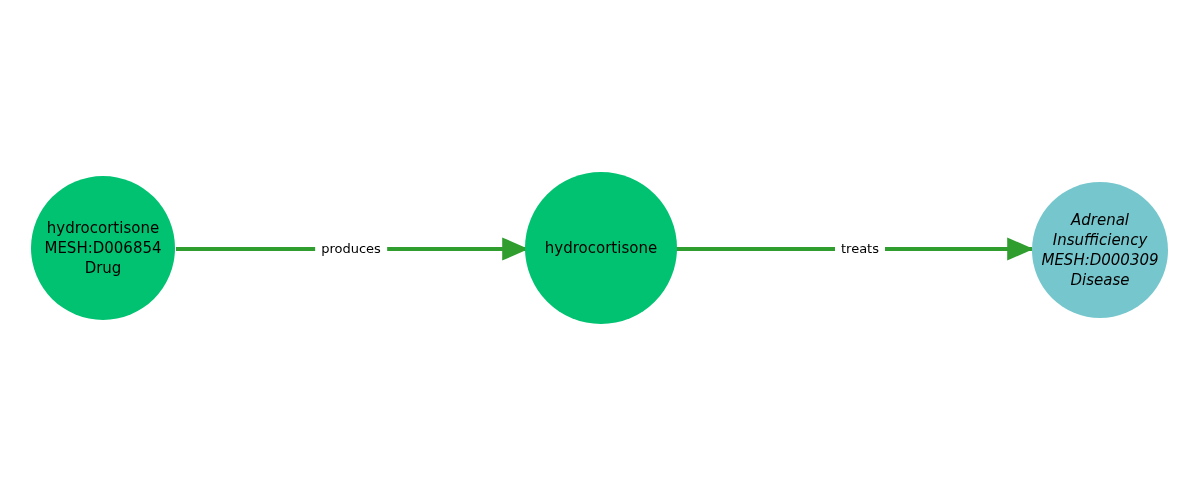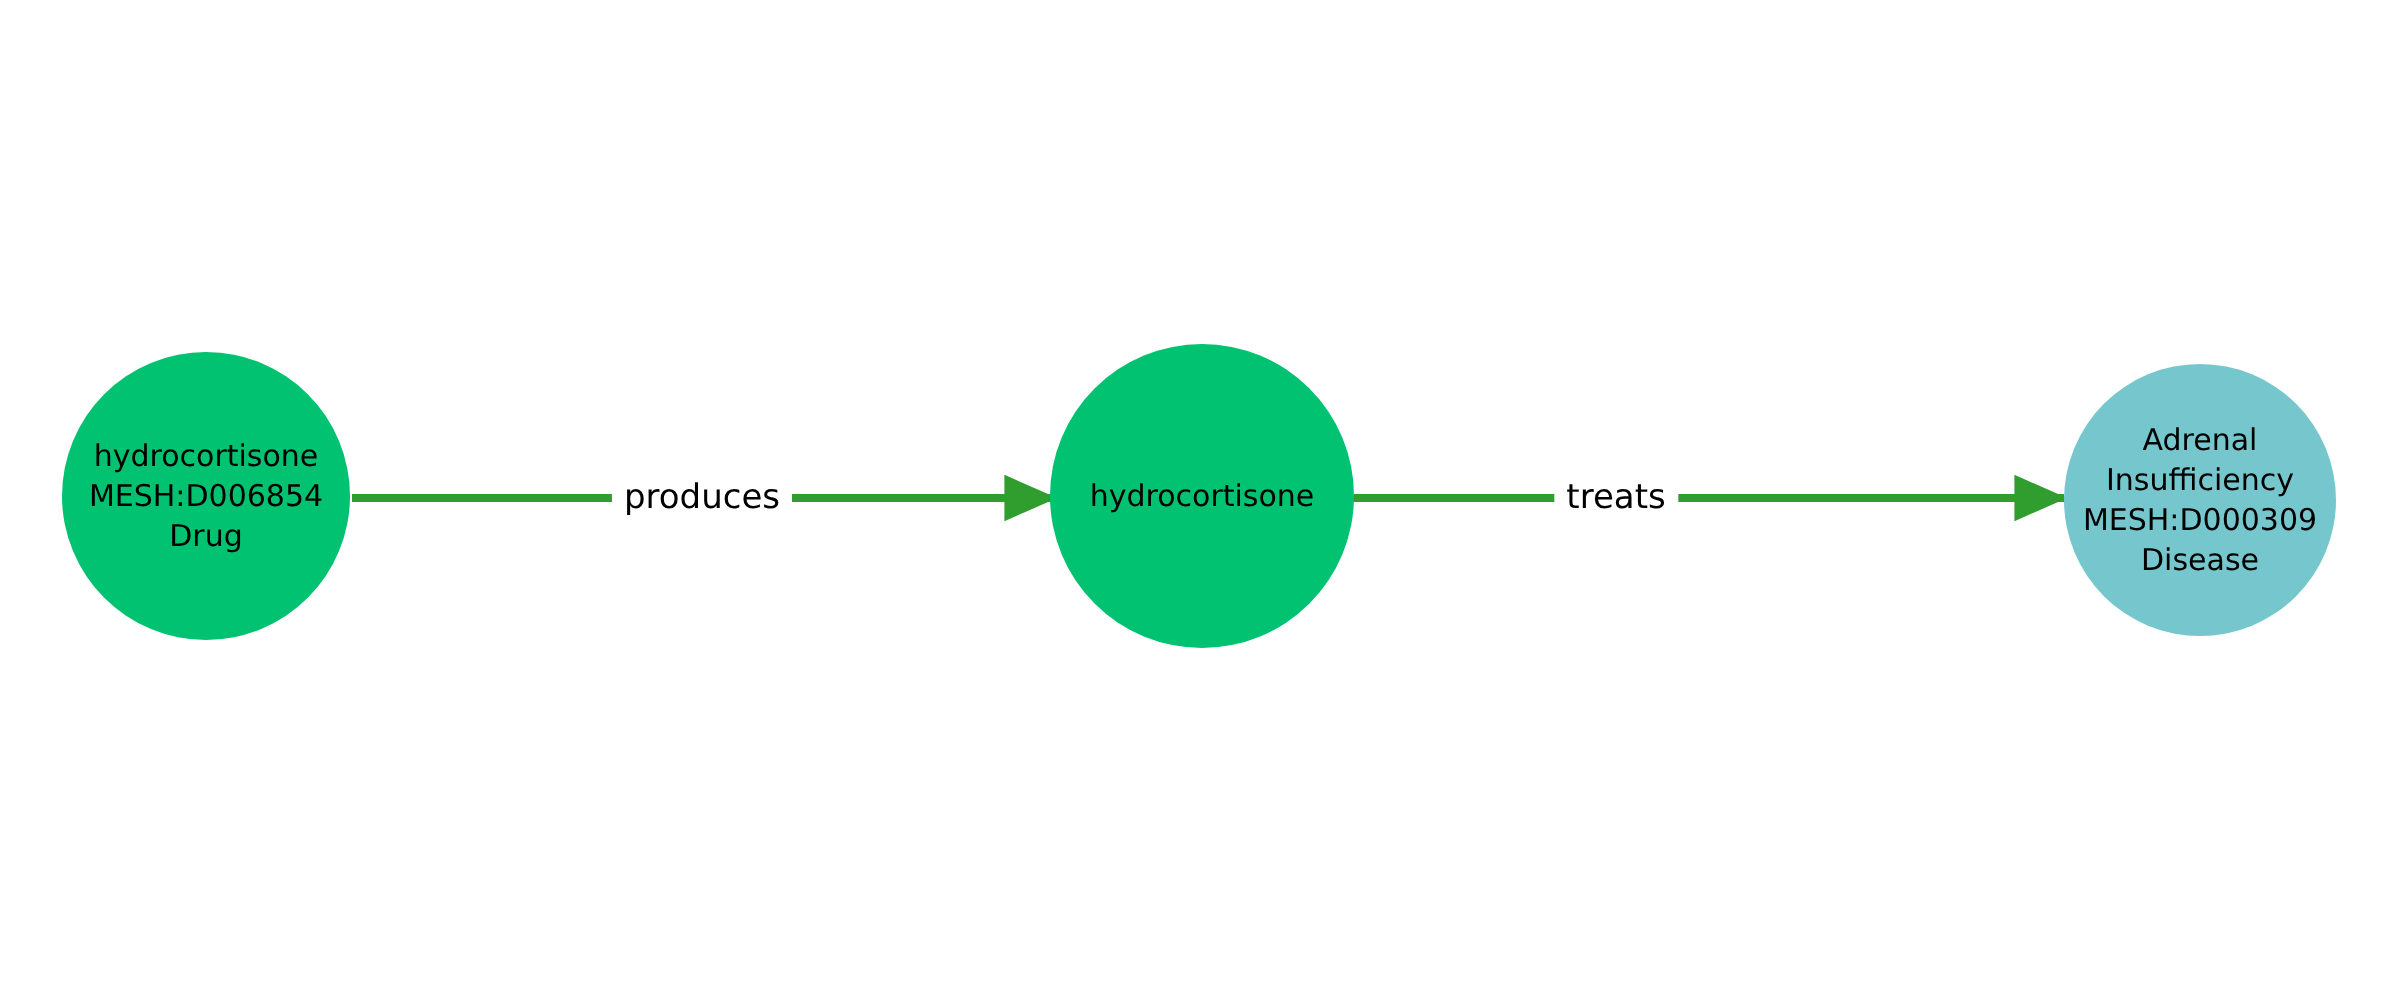--- a/index.html
+++ b/index.html
@@ -38,21 +38,21 @@
     pointer-events: none;
     transform: translate(-50%, -50%);
   }
   .node-label .line {
     display: block;
   }
   .edge-label {
     position: absolute;
     color: #000000;
     font-family: "DejaVu Sans", "Liberation Sans", sans-serif;
-    font-size: 17px;
+    font-size: 13px;
     line-height: 16px;
     white-space: nowrap;
     background: #ffffff;
     padding: 1px 6px;
     transform: translate(-50%, -50%);
   }
 </style>
 </head>
 <body>
 
@@ -83,24 +83,24 @@
   <div class="node-label" style="left:103px; top:248px;">
     <span class="line">hydrocortisone</span>
     <span class="line">MESH:D006854</span>
     <span class="line">Drug</span>
   </div>
 
   <div class="node-label" style="left:601px; top:248px;">
     <span class="line">hydrocortisone</span>
   </div>
 
-  <div class="node-label" style="left:1100px; top:250px;">
+  <div class="node-label" style="left:1100px; top:250px;font-style:italic;">
     <span class="line">Adrenal</span>
     <span class="line">Insufficiency</span>
     <span class="line">MESH:D000309</span>
     <span class="line">Disease</span>
   </div>
 
   <div class="edge-label" style="left:351px; top:249px;">produces</div>
 
-  <div class="edge-label" style="left:808px; top:249px;">treats</div>
+  <div class="edge-label" style="left:860px; top:249px;">treats</div>
 
 </div>
 
 </body></html>

